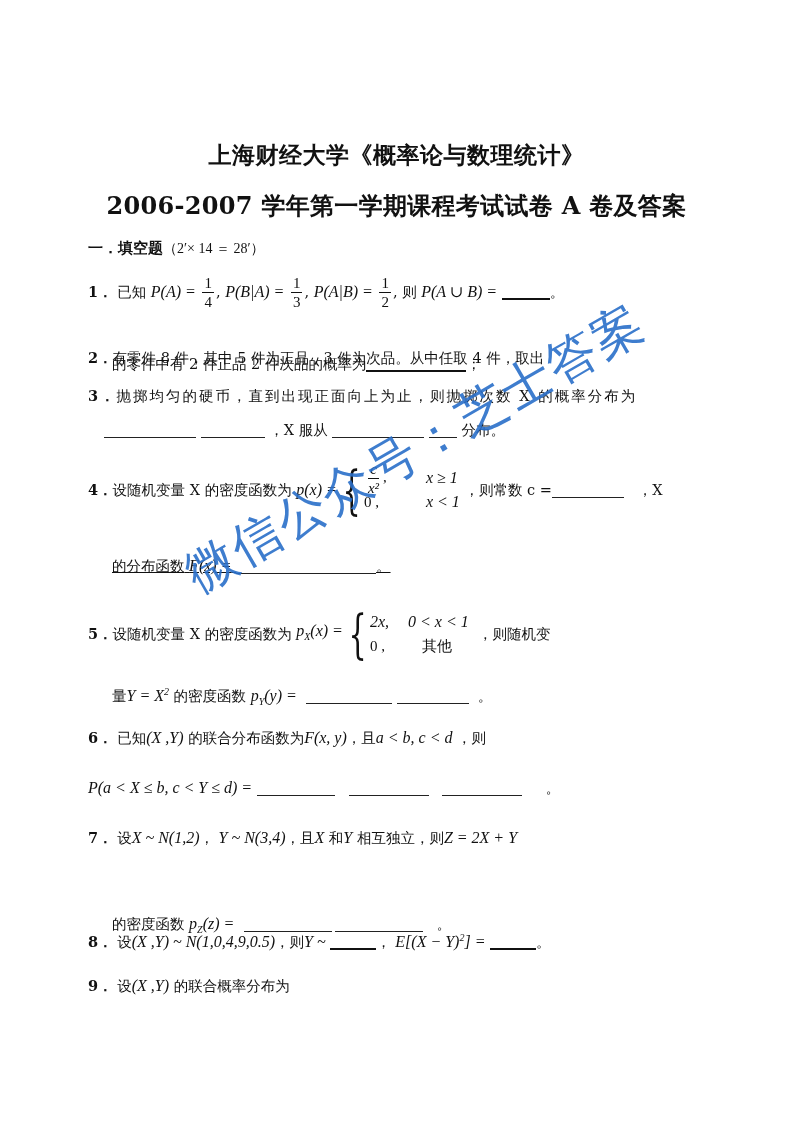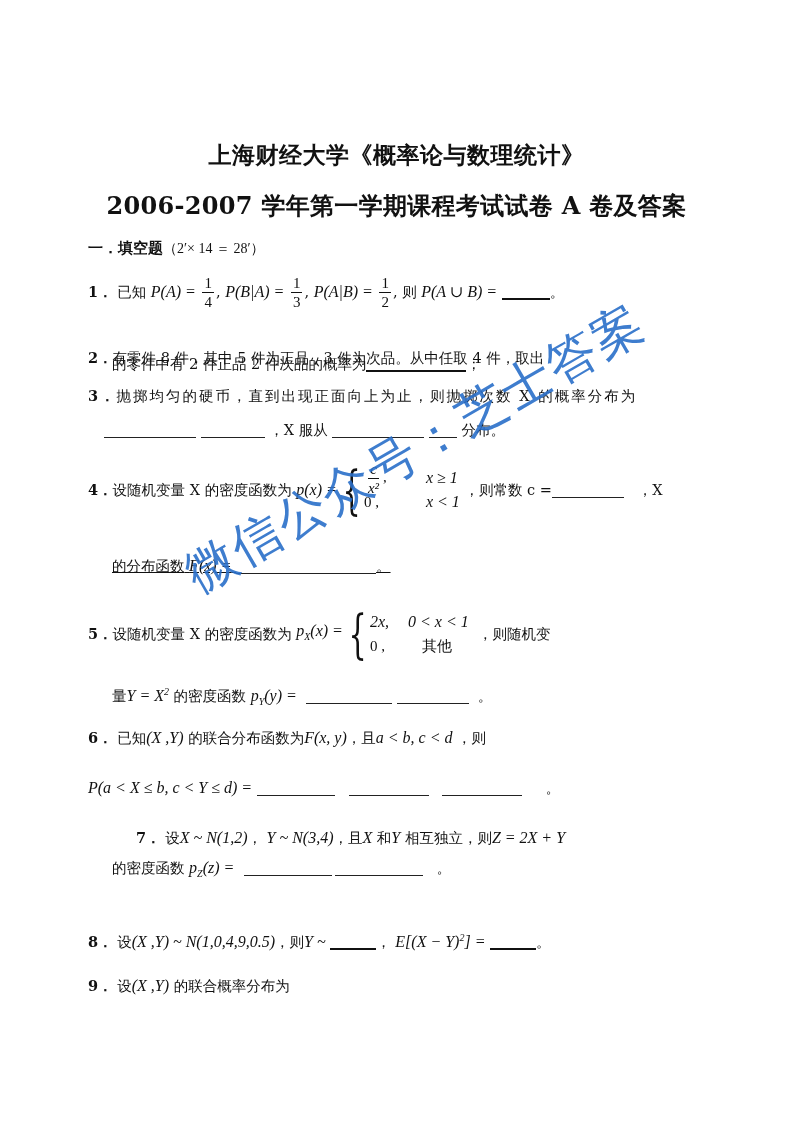--- a/index.html
+++ b/index.html
@@ -149,28 +149,28 @@
     <span>，则</span>
   </div>
   <div class="line" style="top:778px;">
     <span class="m">P(a &lt; X ≤ b, c &lt; Y ≤ d) =</span>
     <span class="blank" style="width:78px;"></span>
     &nbsp;&nbsp;<span class="blank" style="width:80px;"></span>
     &nbsp;&nbsp;<span class="blank" style="width:80px;"></span>
     &nbsp;&nbsp;&nbsp;&nbsp;<span>。</span>
   </div>
 
-  <div class="line" style="top:828px;margin-left:48px;">
+  <div class="line" style="top:828px;">
     <span class="bold">7．</span>
     <span>设</span><span class="m">X ~ N(1,2)</span><span>，</span>
     <span class="m">Y ~ N(3,4)</span><span>，且</span><span class="m">X</span>
     <span>和</span><span class="m">Y</span>
     <span>相互独立，则</span><span class="m">Z = 2X + Y</span>
   </div>
-  <div class="line indent" style="top:858px;">
+  <div class="line indent" style="top:914px;">
     <span>的密度函数</span>
     <span class="m"><span>p</span><sub>Z</sub><span>(z) =</span></span>
     &nbsp;<span class="blank" style="width:88px;"></span><span class="blank" style="width:88px; margin-left:3px;"></span>
     &nbsp;&nbsp;<span>。</span>
   </div>
 
   <div class="line" style="top:928px;">
     <span class="bold">8．</span>
     <span>设</span><span class="m">(X ,Y) ~ N(1,0,4,9,0.5)</span><span>，则</span><span class="m">Y ~</span>
     <span class="blank thick" style="width:46px;"></span><span>，</span>

